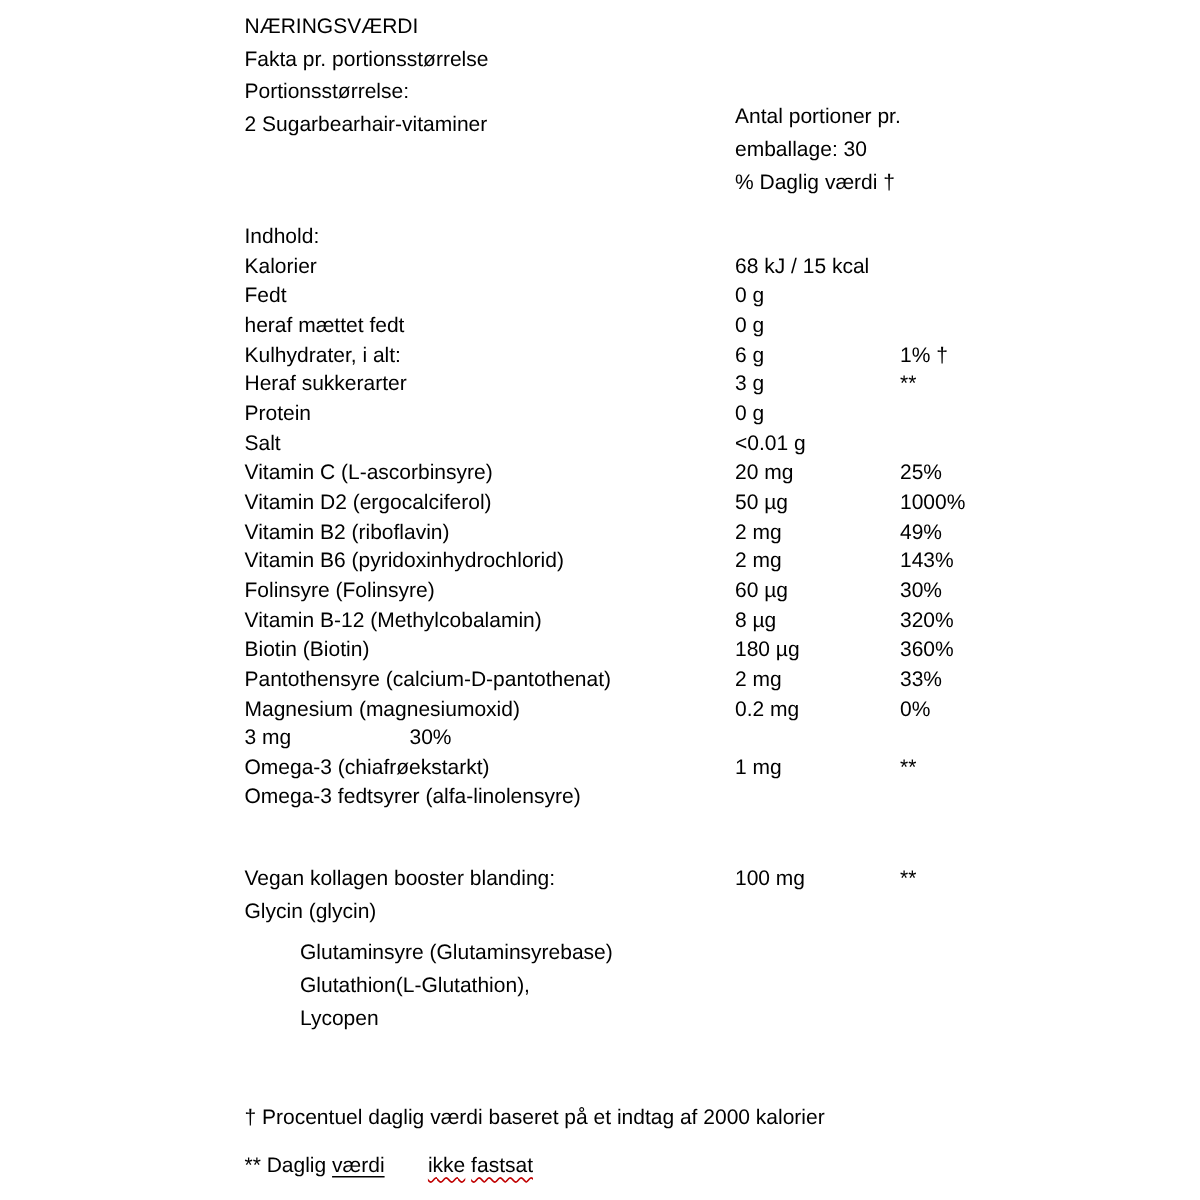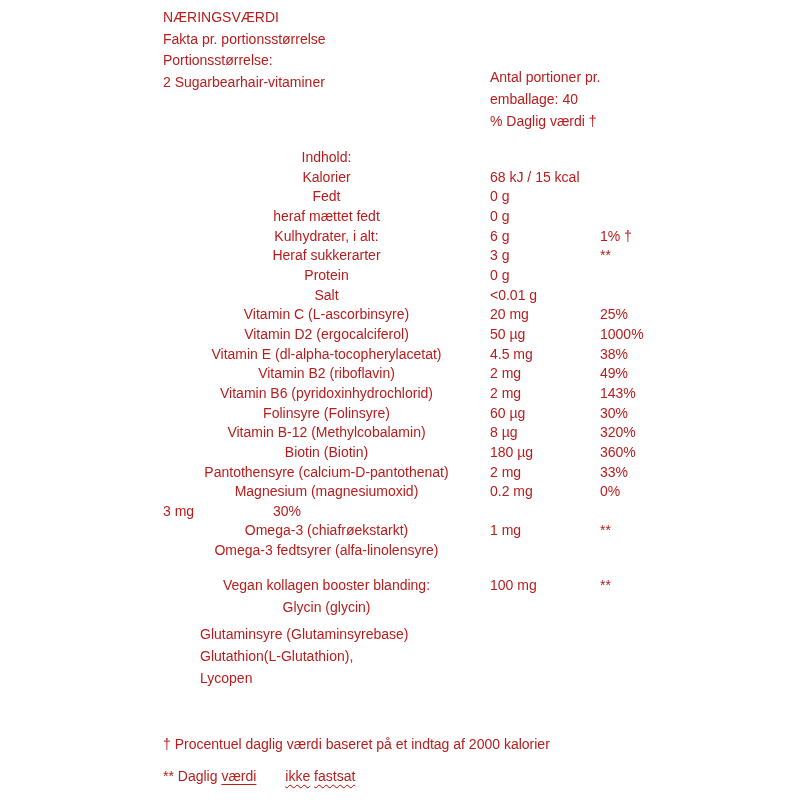--- a/index.html
+++ b/index.html
@@ -11,49 +11,49 @@
     font-family: "Liberation Sans", sans-serif;
     font-size: 14px;
     color: #3a3a3a;
     overflow: hidden;
   }
   .block { position: absolute; }
   .hdr-left  { left: 163px; top: 7px;  line-height: 21.6px; }
   .hdr-right { left: 490px; top: 67px; line-height: 21.8px; }
   .nutrition-table { left: 163px; top: 148px; width: 580px; }
   .row { display: flex; height: 19.66px; line-height: 19.66px; white-space: nowrap; }
-  .col-label { width: 327px; flex: none; text-align: center; }
+  .col-label { width: 327px; flex: none; }
   .col-value { width: 110px; flex: none; }
   .col-pct   { flex: 1; }
   .booster-table { left: 163px; top: 575px; width: 580px; }
   .booster-table .row { height: 21.5px; line-height: 21.5px; }
   .extra-lines { left: 163px; top: 624px; line-height: 21.8px; margin-left: 37px; }
   .footnote-1 { left: 163px; top: 736px; }
   .footnote-2 { left: 163px; top: 768px; }
   .squiggle {
     text-decoration: underline wavy 1px;
     text-decoration-color: #c00000;
     text-underline-offset: 3px;
   }
 </style>
 </head>
 <body>
 
-<div class="doc" style="color: #b91c1c; background: rgb(255, 255, 255);">
+<div class="doc" style="color: #000000; background: rgb(255, 255, 255);">
 
   <div class="block hdr-left">
     <div>NÆRINGSVÆRDI</div>
     <div>Fakta pr. portionsstørrelse</div>
     <div>Portionsstørrelse:</div>
     <div>2 Sugarbearhair-vitaminer</div>
   </div>
 
   <div class="block hdr-right">
     <div>Antal portioner pr.</div>
-    <div>emballage: 40</div>
+    <div>emballage: 30</div>
     <div>% Daglig værdi †</div>
   </div>
 
   <div class="block nutrition-table">
       <div class="row">
         <span class="col-label">Indhold:</span>
         <span class="col-value"></span>
         <span class="col-pct"></span>
       </div>
       <div class="row">
@@ -93,25 +93,20 @@
       </div>
       <div class="row">
         <span class="col-label">Vitamin C (L-ascorbinsyre)</span>
         <span class="col-value">20 mg</span>
         <span class="col-pct">25%</span>
       </div>
       <div class="row">
         <span class="col-label">Vitamin D2 (ergocalciferol)</span>
         <span class="col-value">50 µg</span>
         <span class="col-pct">1000%</span>
-      </div>
-      <div class="row">
-        <span class="col-label">Vitamin E (dl-alpha-tocopherylacetat)</span>
-        <span class="col-value">4.5 mg</span>
-        <span class="col-pct">38%</span>
       </div>
       <div class="row">
         <span class="col-label">Vitamin B2 (riboflavin)</span>
         <span class="col-value">2 mg</span>
         <span class="col-pct">49%</span>
       </div>
       <div class="row">
         <span class="col-label">Vitamin B6 (pyridoxinhydrochlorid)</span>
         <span class="col-value">2 mg</span>
         <span class="col-pct">143%</span>

